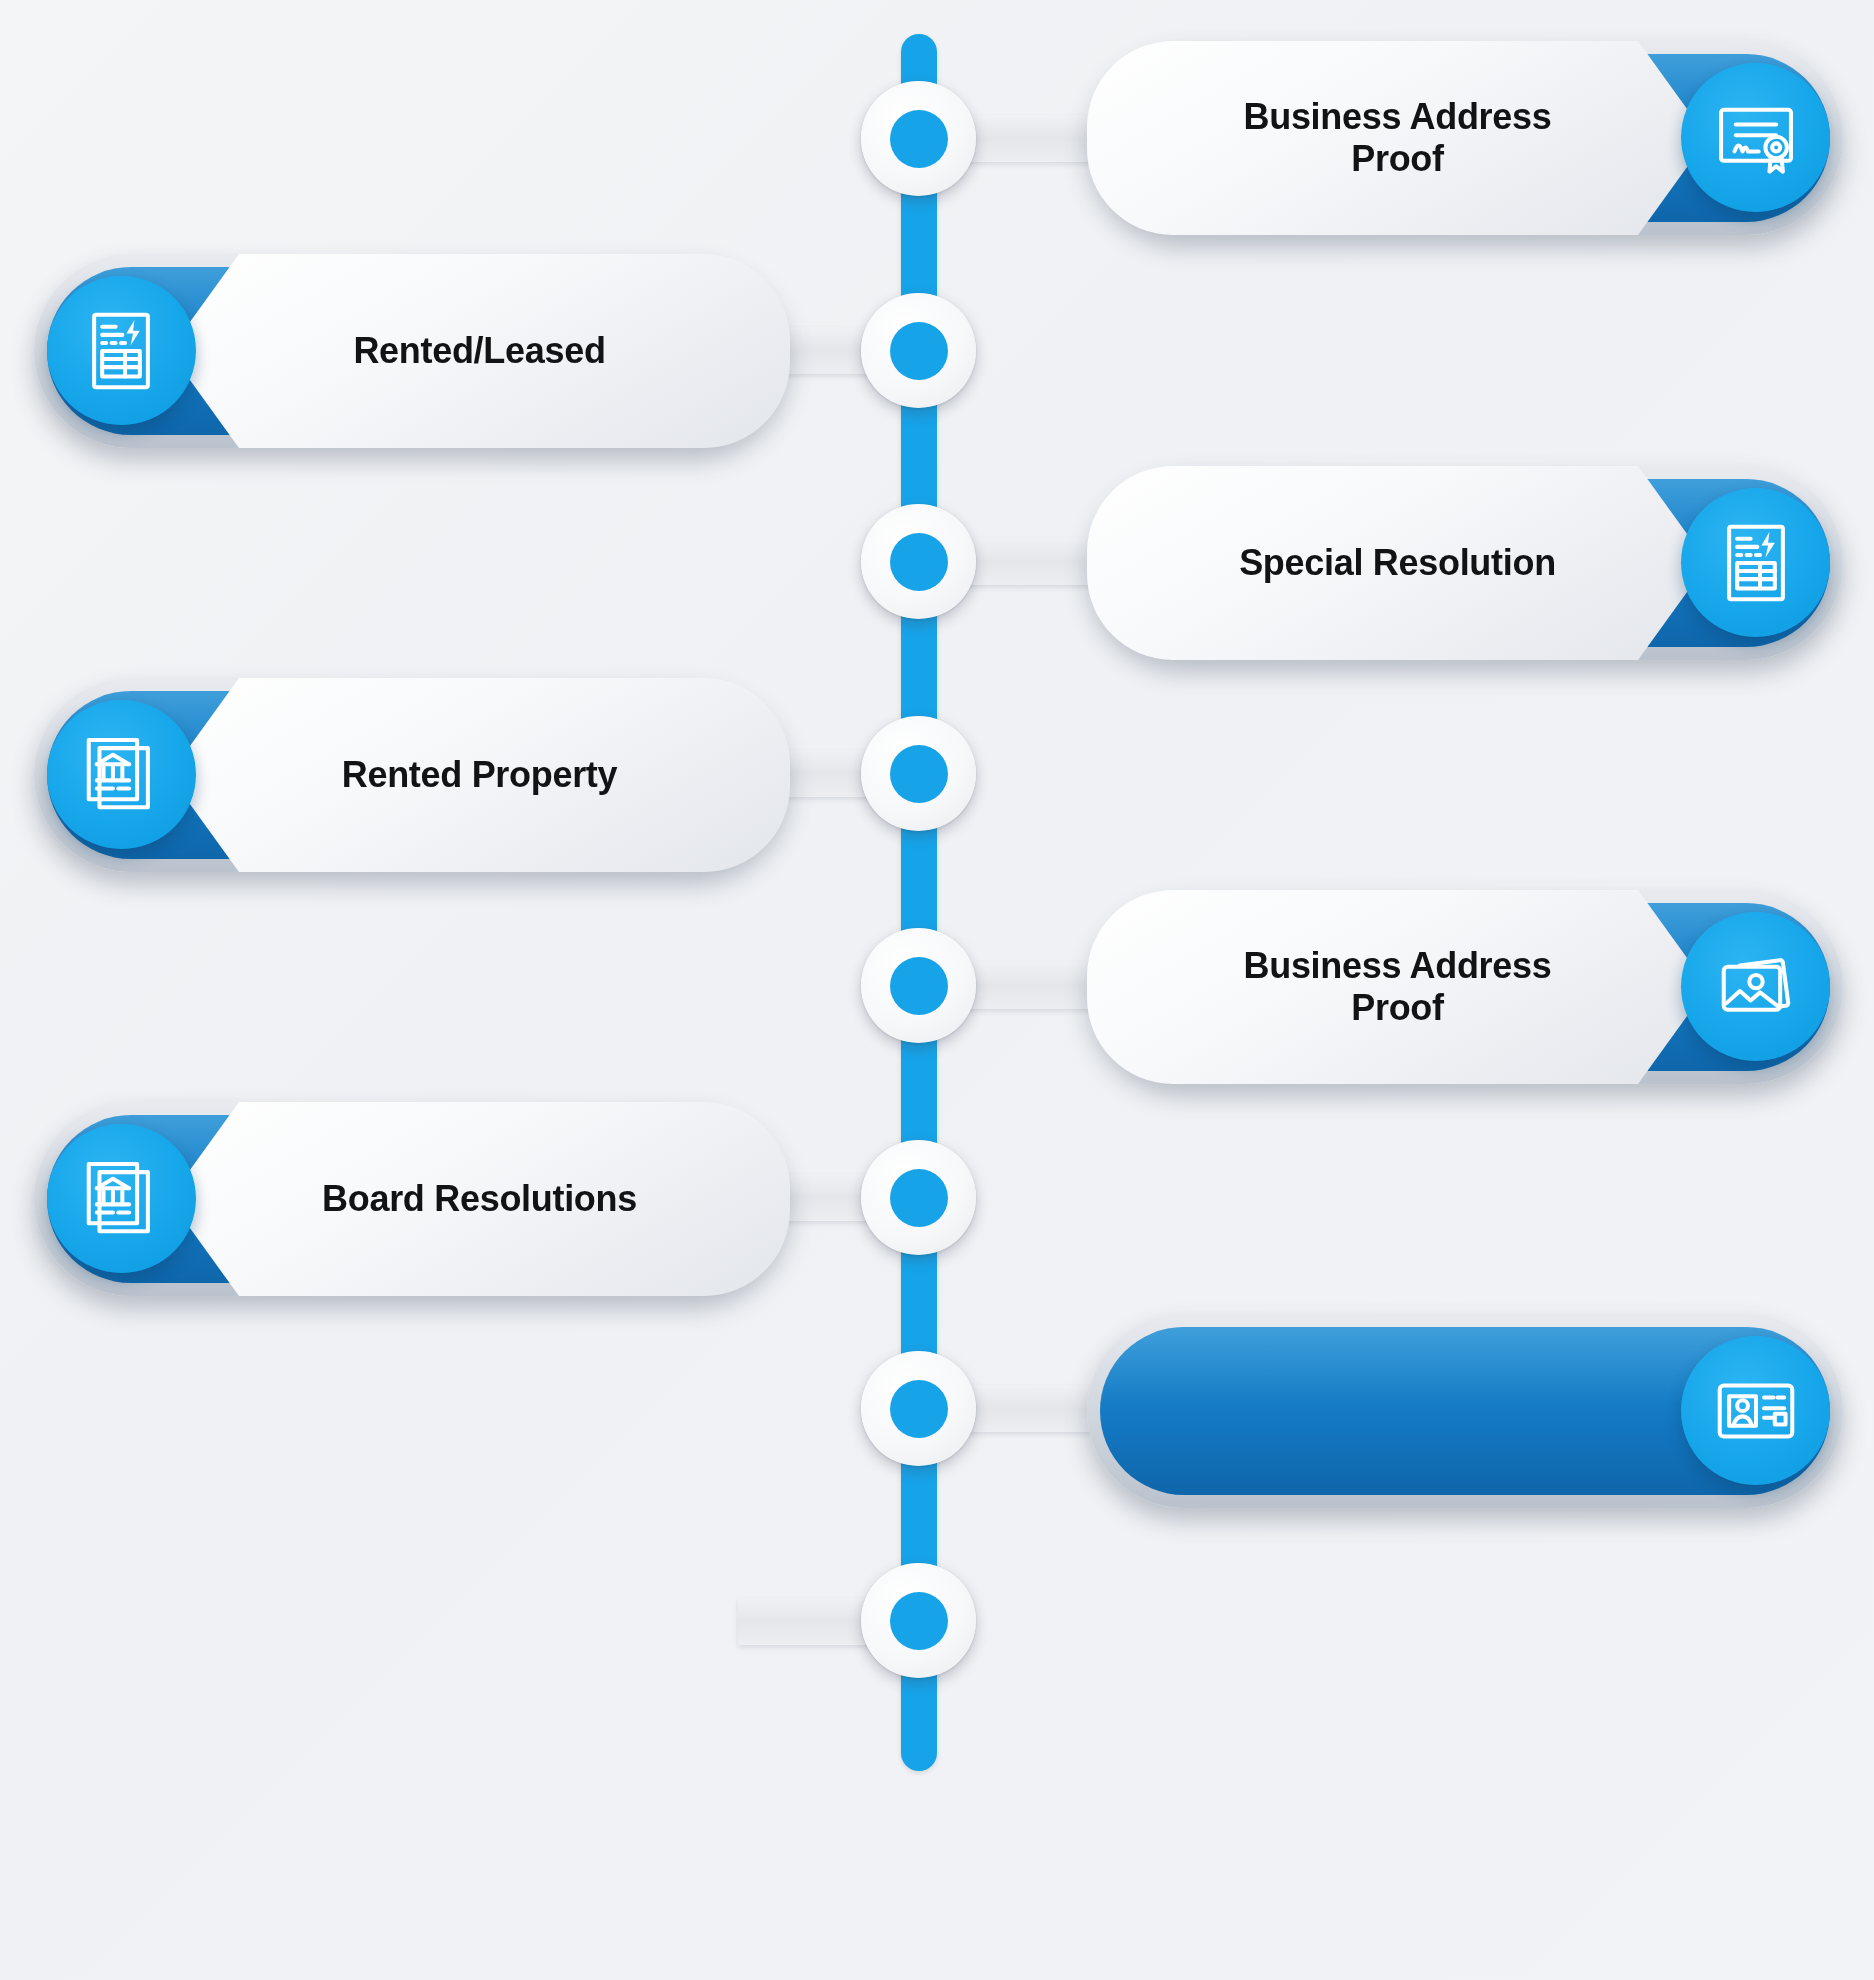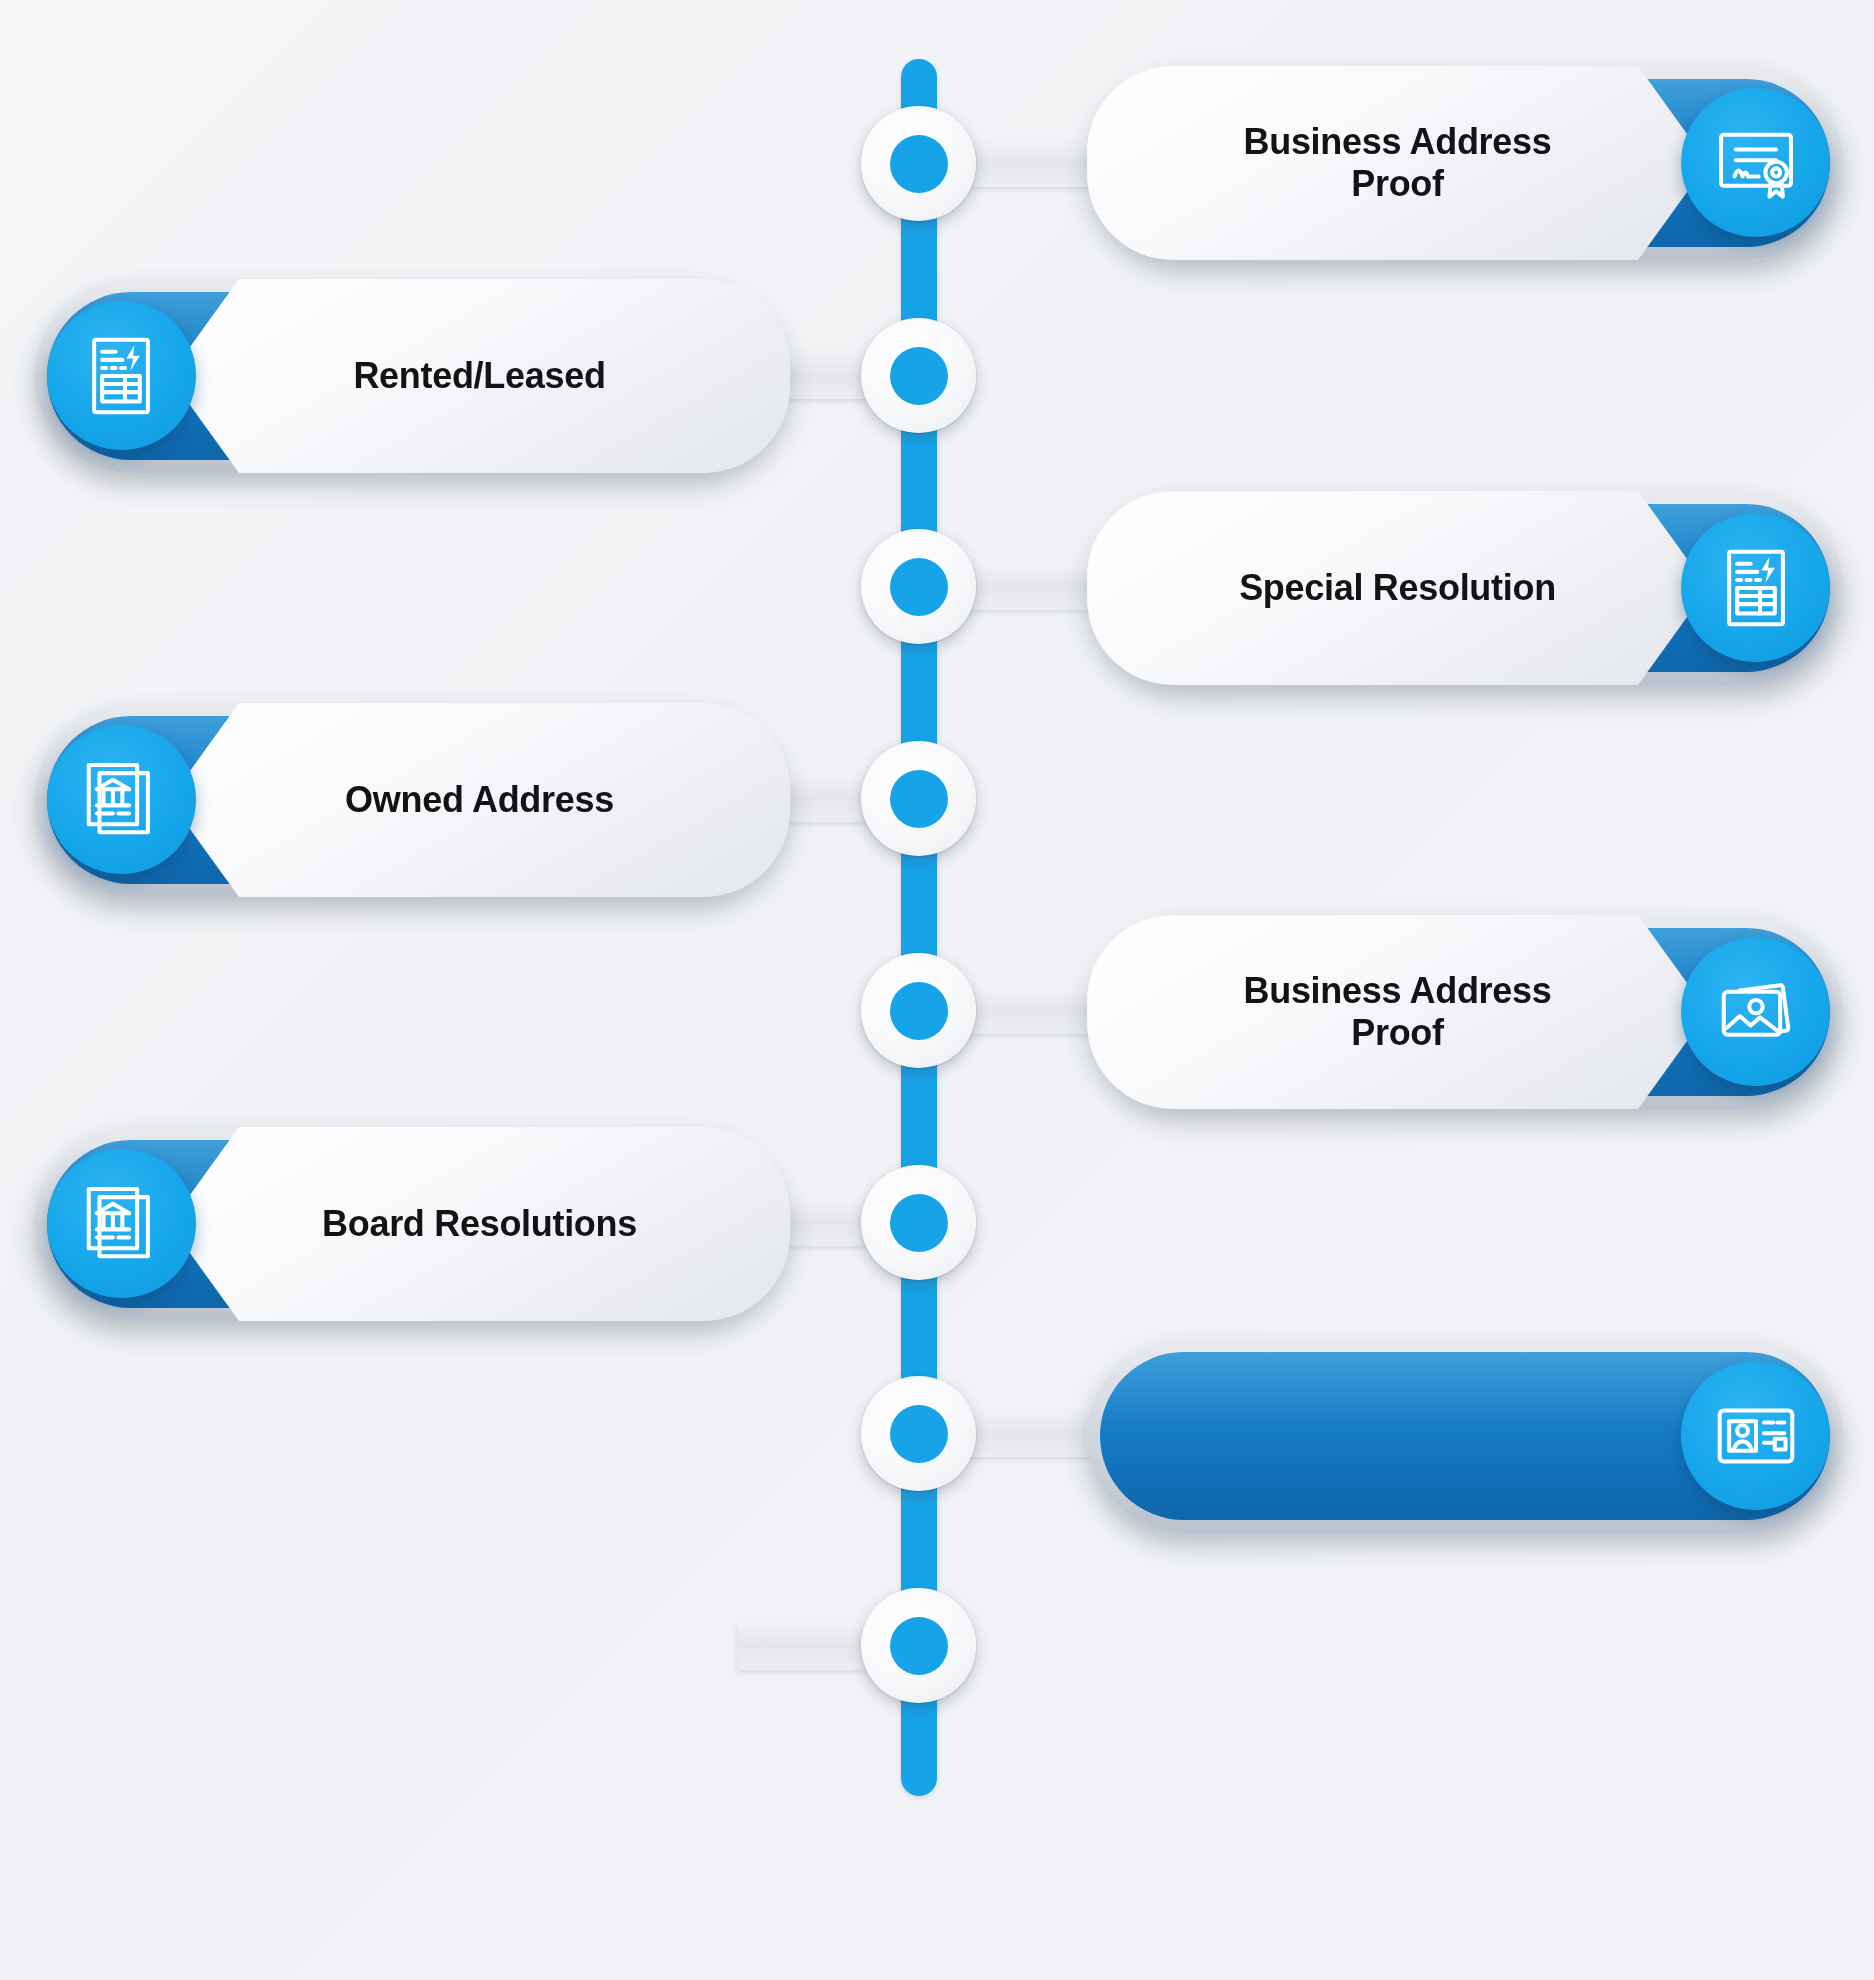--- a/index.html
+++ b/index.html
@@ -2,21 +2,21 @@
 <html style="font-size:14.4px"><head>
 <meta charset="utf-8">
 <style>
   html,body{margin:0;padding:0;}
   body{
     width:1875px;height:1980px;
     background:linear-gradient(135deg,#f4f5f7 0%,#eff1f4 40%,#f2f3f6 100%);
     font-family:"Liberation Sans", sans-serif;
     overflow:hidden;
   }
-  #stage{position:relative;width:1875px;height:1701px;margin-top:25px;}
+  #stage{position:relative;width:1875px;height:1701px;}
 
   
   .spine{
     position:absolute;
     left:901px;
     top:34px;
     width:36px;
     height:1737px;
     background:#17a3e8;
     border-radius:18px;
@@ -226,21 +226,21 @@
       </svg>
     </div>
   </div>
 
   <div class="card left" style="left:34px;width:756px;top:678px">
     <div class="bevel"></div>
     <div class="body">
         <div class="cap"></div>
       </div>
     <div class="panel">
-      <div class="label">Owned Address</div>
+      <div class="label">Rented Property</div>
     </div>
     <div class="icon-disc">
       <svg viewBox="0 0 64 64" fill="none" stroke="#ffffff" stroke-width="3" stroke-linecap="round" stroke-linejoin="round">
         <rect x="16" y="12" width="36" height="44"></rect>
         <rect x="8" y="6" width="36" height="44"></rect>
         <path d="M14 24l12-7 12 7"></path>
         <line x1="14" y1="24" x2="38" y2="24"></line>
         <line x1="19" y1="26" x2="19" y2="34"></line>
         <line x1="26" y1="26" x2="26" y2="34"></line>
         <line x1="33" y1="26" x2="33" y2="34"></line>

